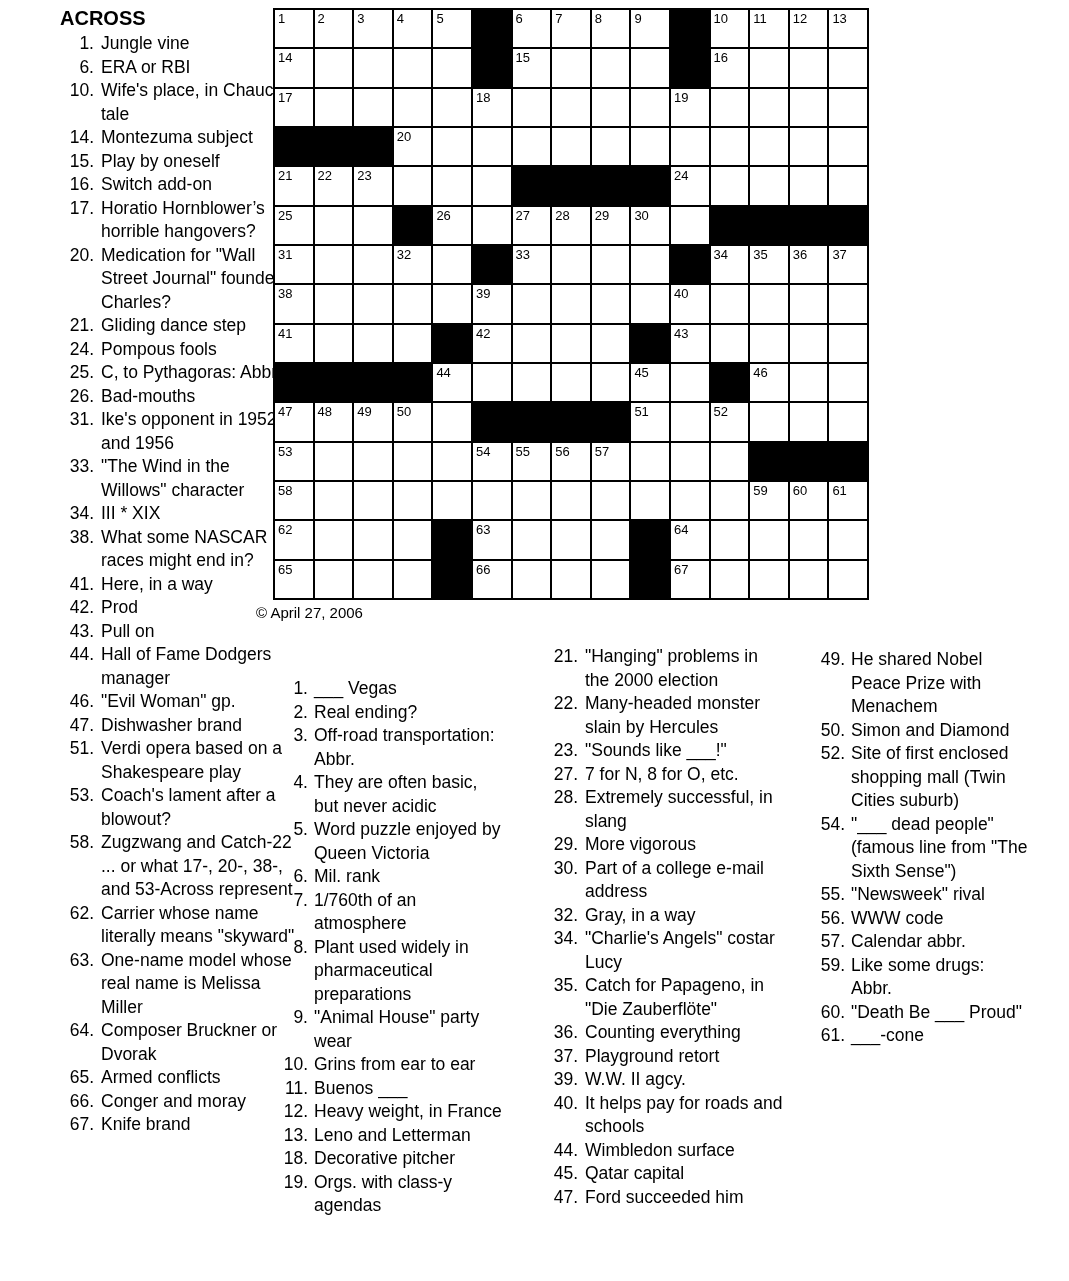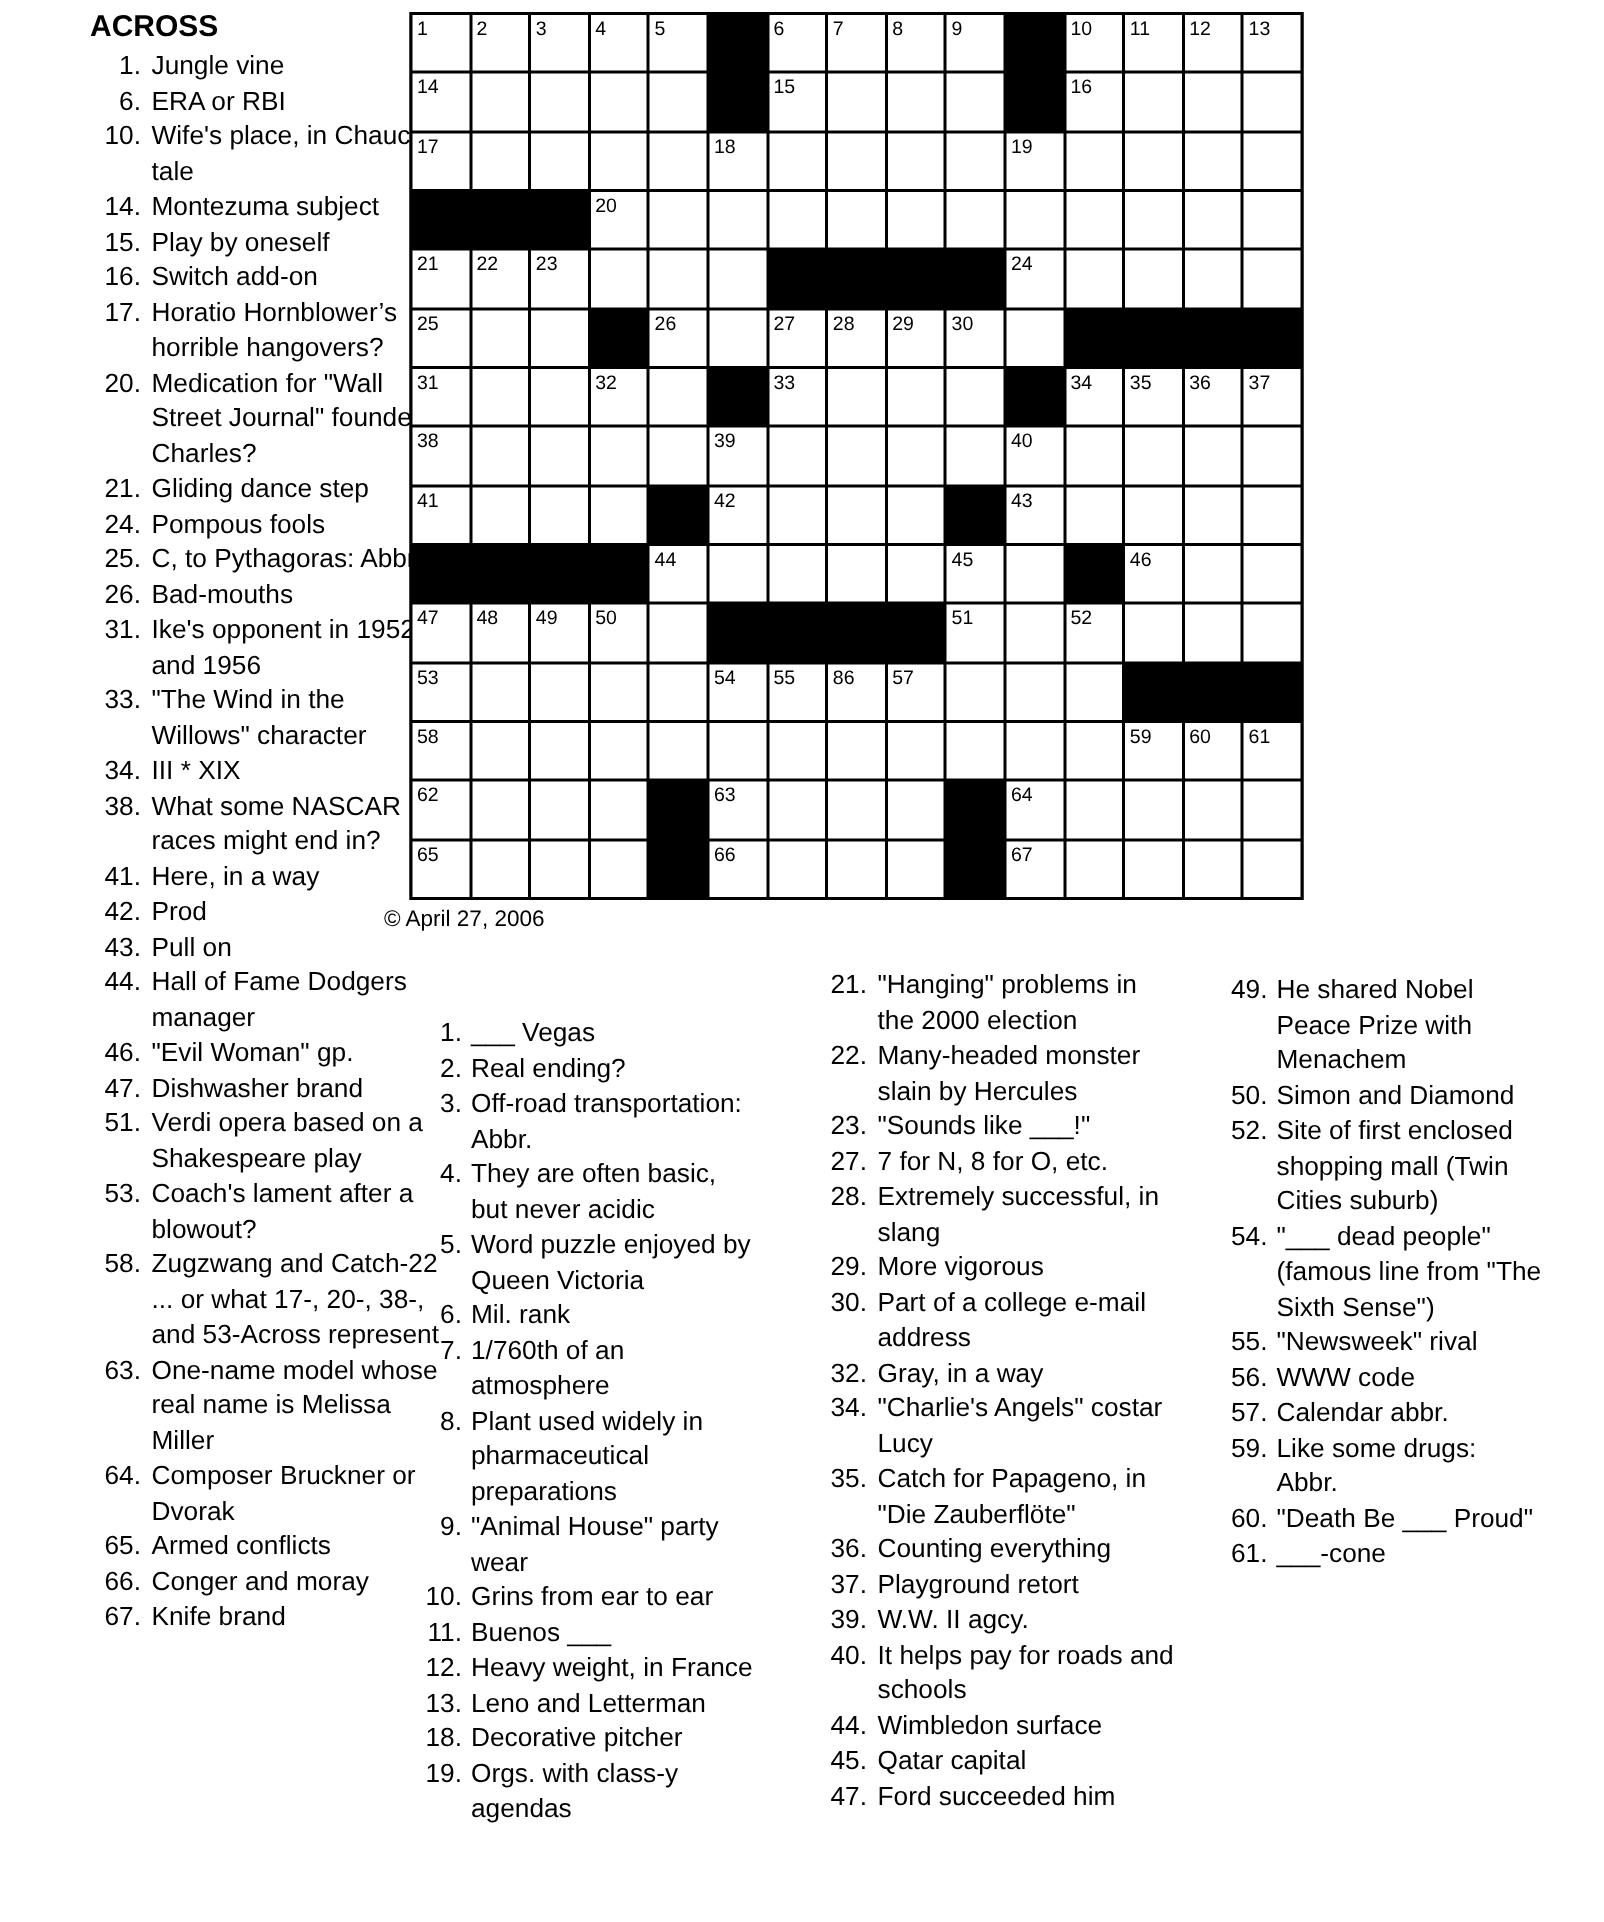--- a/index.html
+++ b/index.html
@@ -152,20 +152,24 @@
         </li>
         <li class="clue">
           <span class="cnum">53.</span>
           <span class="ctext">Coach's lament after a blowout?</span>
         </li>
         <li class="clue">
           <span class="cnum">58.</span>
           <span class="ctext">Zugzwang and Catch-22 ... or what 17-, 20-, 38-, and 53-Across represent</span>
         </li>
         <li class="clue">
+          <span class="cnum">62.</span>
+          <span class="ctext">Carrier whose name literally means "skyward"</span>
+        </li>
+        <li class="clue">
           <span class="cnum">63.</span>
           <span class="ctext">One-name model whose real name is Melissa Miller</span>
         </li>
         <li class="clue">
           <span class="cnum">64.</span>
           <span class="ctext">Composer Bruckner or Dvorak</span>
         </li>
         <li class="clue">
           <span class="cnum">65.</span>
           <span class="ctext">Armed conflicts</span>
@@ -458,21 +462,21 @@
       <div class="cell"></div>
       <div class="cell"></div>
       <div class="cell"></div>
       <div class="cell">
         <span class="cellnum">54</span>
       </div>
       <div class="cell">
         <span class="cellnum">55</span>
       </div>
       <div class="cell">
-        <span class="cellnum">86</span>
+        <span class="cellnum">56</span>
       </div>
       <div class="cell">
         <span class="cellnum">57</span>
       </div>
       <div class="cell"></div>
       <div class="cell"></div>
       <div class="cell"></div>
       <div class="cell black"></div>
       <div class="cell black"></div>
       <div class="cell black"></div>

